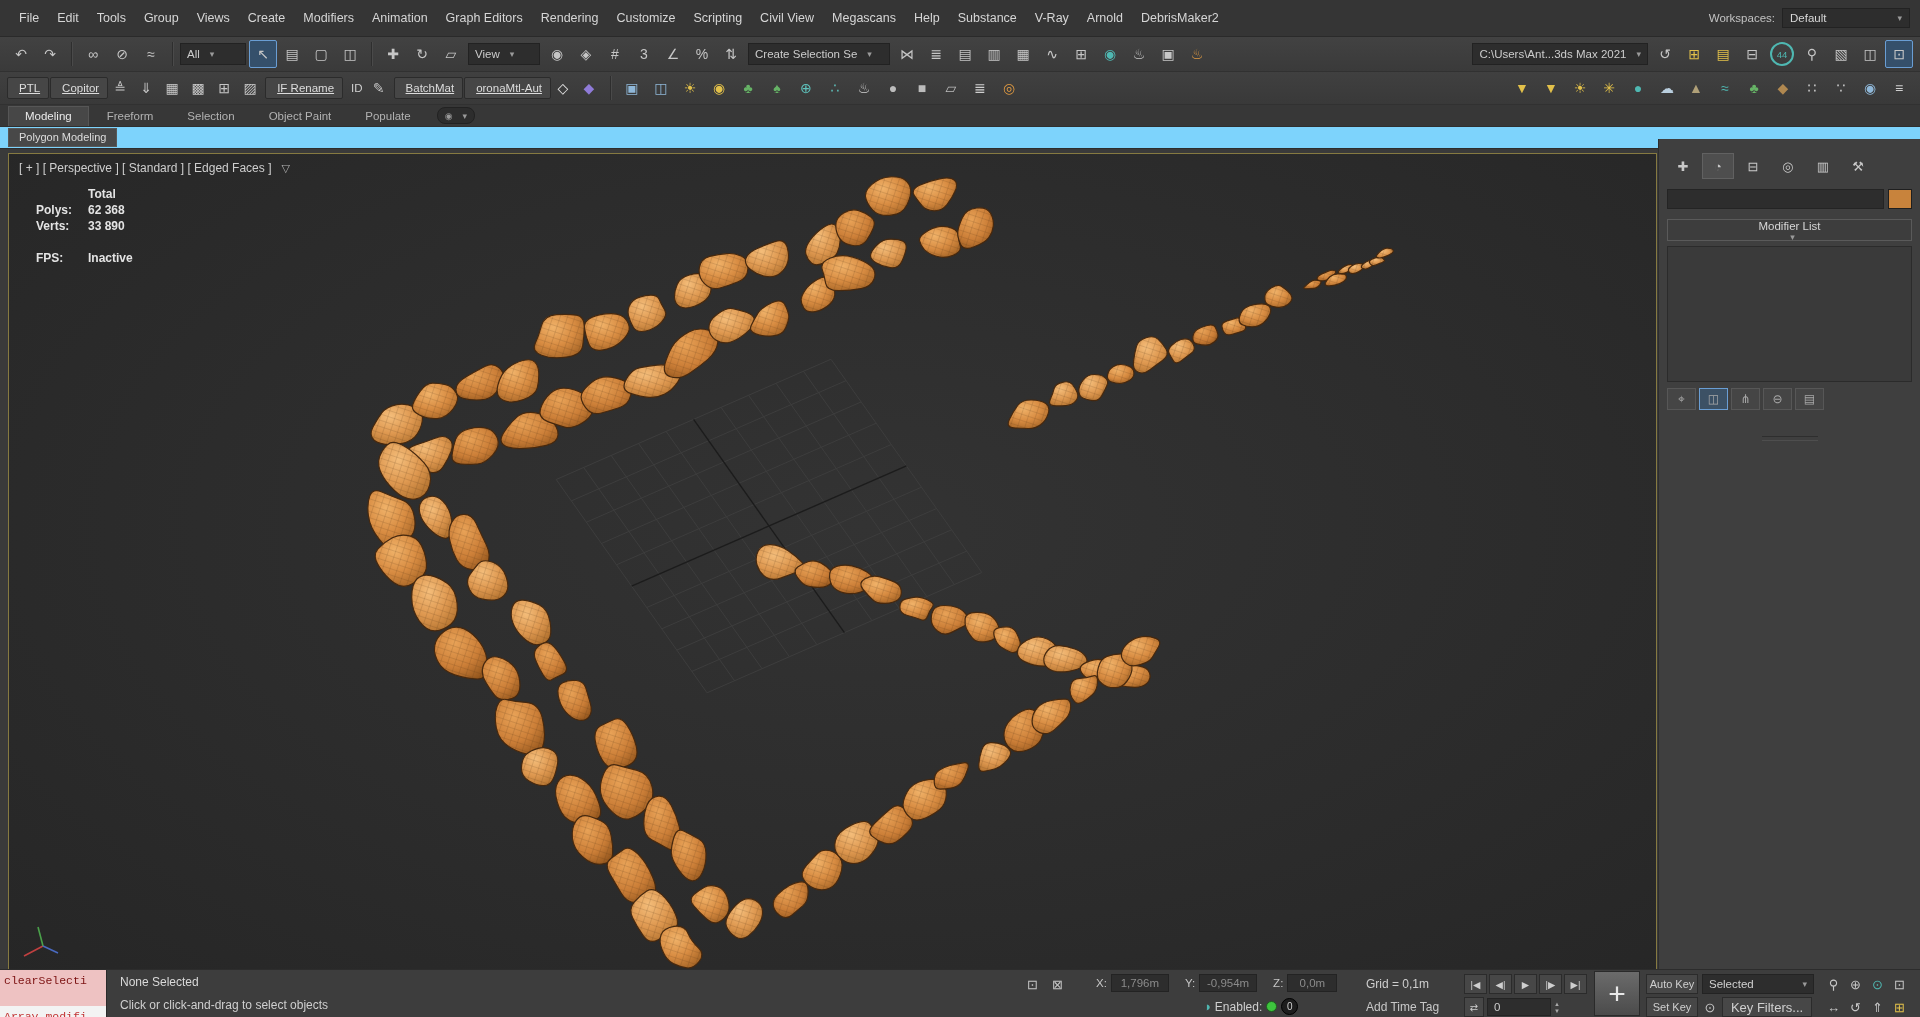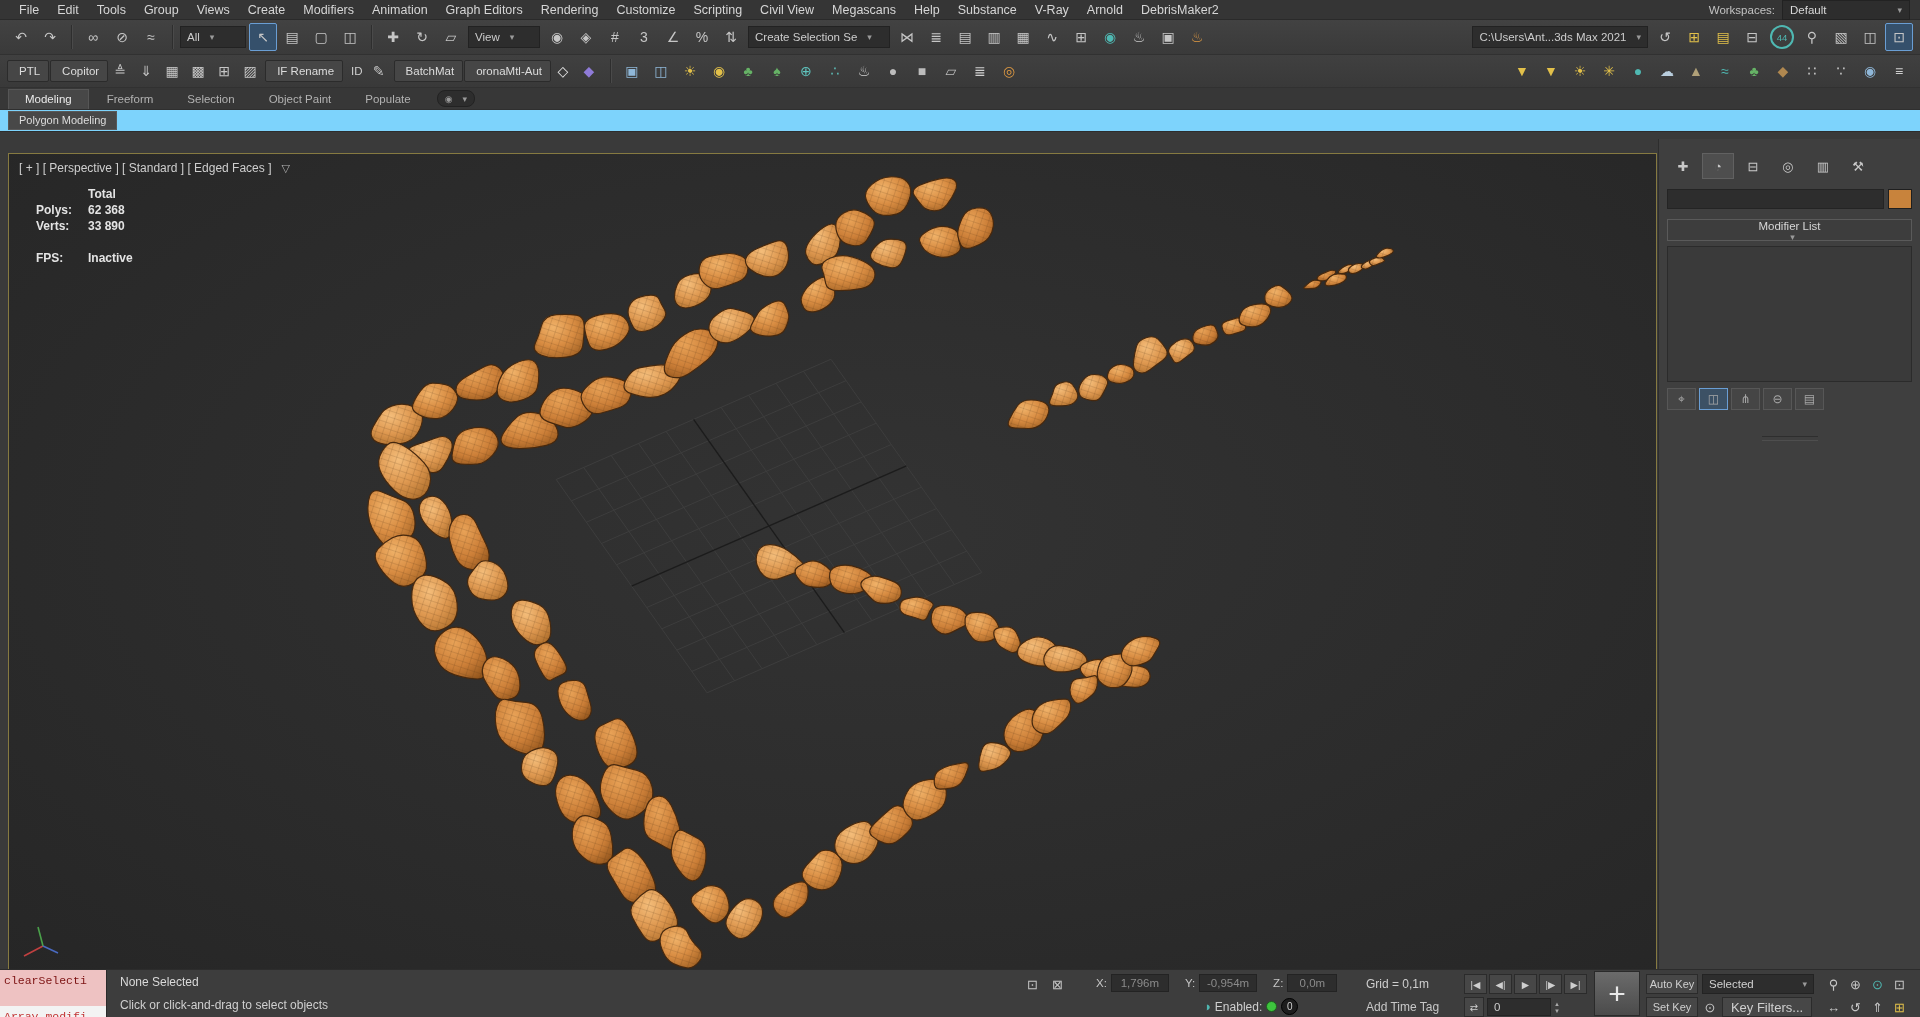--- a/index.html
+++ b/index.html
@@ -4,40 +4,40 @@
 <style>
   html,body{margin:0;padding:0;}
   body{
     width:1920px;height:1017px;overflow:hidden;position:relative;
     background:#3a3a3a;color:#d0d0d0;
     font-family:"Liberation Sans",sans-serif;font-size:12px;
     -webkit-font-smoothing:antialiased;
   }
   .caret{font-size:9px;color:#9a9a9a;margin-left:6px;}
   
-  .menubar{height:20px;background:#353535;border-bottom:1px solid #2a2a2a;display:flex;align-items:center;padding:0 10px;box-sizing:border-box;}
+  .menubar{height:37px;background:#353535;border-bottom:1px solid #2a2a2a;display:flex;align-items:center;padding:0 10px;box-sizing:border-box;}
   .menu-items{display:flex;align-items:center;}
   .menu-item{padding:0 9px;font-size:12.5px;color:#d6d6d6;white-space:nowrap;cursor:default;}
   .workspaces{margin-left:auto;display:flex;align-items:center;gap:7px;}
   .ws-label{font-size:11.5px;color:#c2c2c2;}
   .ws-select{background:#2d2d2d;border:1px solid #222;min-width:112px;height:18px;display:flex;align-items:center;justify-content:space-between;padding:0 7px;font-size:11.5px;color:#d8d8d8;}
   
   .toolbar{display:flex;align-items:center;gap:3px;padding:0 7px;box-sizing:border-box;background:linear-gradient(#424242,#3a3a3a);}
   #toolbar1{height:35px;border-bottom:1px solid #313131;}
   #toolbar2{height:33px;border-bottom:1px solid #313131;background:linear-gradient(#404040,#393939);}
   .igrp{display:flex;align-items:center;gap:1px;}
   .tbsep{width:1px;height:24px;background:#2e2e2e;margin:0 4px;box-shadow:1px 0 0 #4a4a4a;}
   .tbicon{width:26px;height:26px;display:flex;align-items:center;justify-content:center;font-size:14px;color:#c6c6c6;border:1px solid transparent;border-radius:2px;cursor:default;}
   .tbicon.active{background:#35506b;border-color:#6a9ed4;}
   .tbicon.badge{width:20px;height:20px;border:2px solid #4fb8b2;border-radius:50%;font-size:9.5px;color:#4fb8b2;margin:0 3px;}
   .tbselect{height:20px;background:#2d2d2d;border:1px solid #222;display:flex;align-items:center;padding:0 6px;font-size:11.5px;color:#cccccc;white-space:nowrap;}
   .tbselect .caret{margin-left:10px;}
   .t1right{margin-left:auto;display:flex;align-items:center;gap:3px;}
   .t2item{display:inline-flex;align-items:center;gap:3px;color:#c6c6c6;cursor:default;}
-  .t2item.t-btn{background:#464646;border:1px solid #2b2b2b;border-radius:2px;height:20px;padding:0 8px;font-size:11.5px;color:#dcdcdc;}
+  .t2item.t-btn{background:#464646;border:1px solid #2b2b2b;border-radius:2px;height:20px;padding:0 8px;font-size:11.5px;color:#dcdcdc;text-decoration:underline;}
   .t2item.t-icon{width:25px;height:24px;justify-content:center;font-size:14px;}
   .t2item.t-lbl{padding:0 4px;font-size:11.5px;color:#cfcfcf;}
   
   .ribbonbar{height:22px;background:#373737;display:flex;align-items:flex-end;padding:0 0 0 8px;border-bottom:1px solid #2f2f2f;box-sizing:border-box;}
   .rtabs{display:flex;align-items:flex-end;gap:2px;}
   .ribbon-tab{padding:3px 16px 4px;font-size:11.5px;color:#b2b2b2;cursor:default;}
   .ribbon-tab.active{background:#474747;color:#eaeaea;border:1px solid #565656;border-bottom:none;}
   .ribbon-more{margin-left:10px;margin-bottom:2px;background:#2d2d2d;border:1px solid #222;border-radius:8px;height:15px;display:inline-flex;align-items:center;padding:0 7px;gap:4px;}
   .ribbon-more .dot{font-size:9px;color:#9a9a9a;}
   .substrip{height:22px;background:#7dd3fc;border-bottom:1px solid #2d2d2d;display:flex;align-items:center;padding-left:8px;box-sizing:border-box;}

